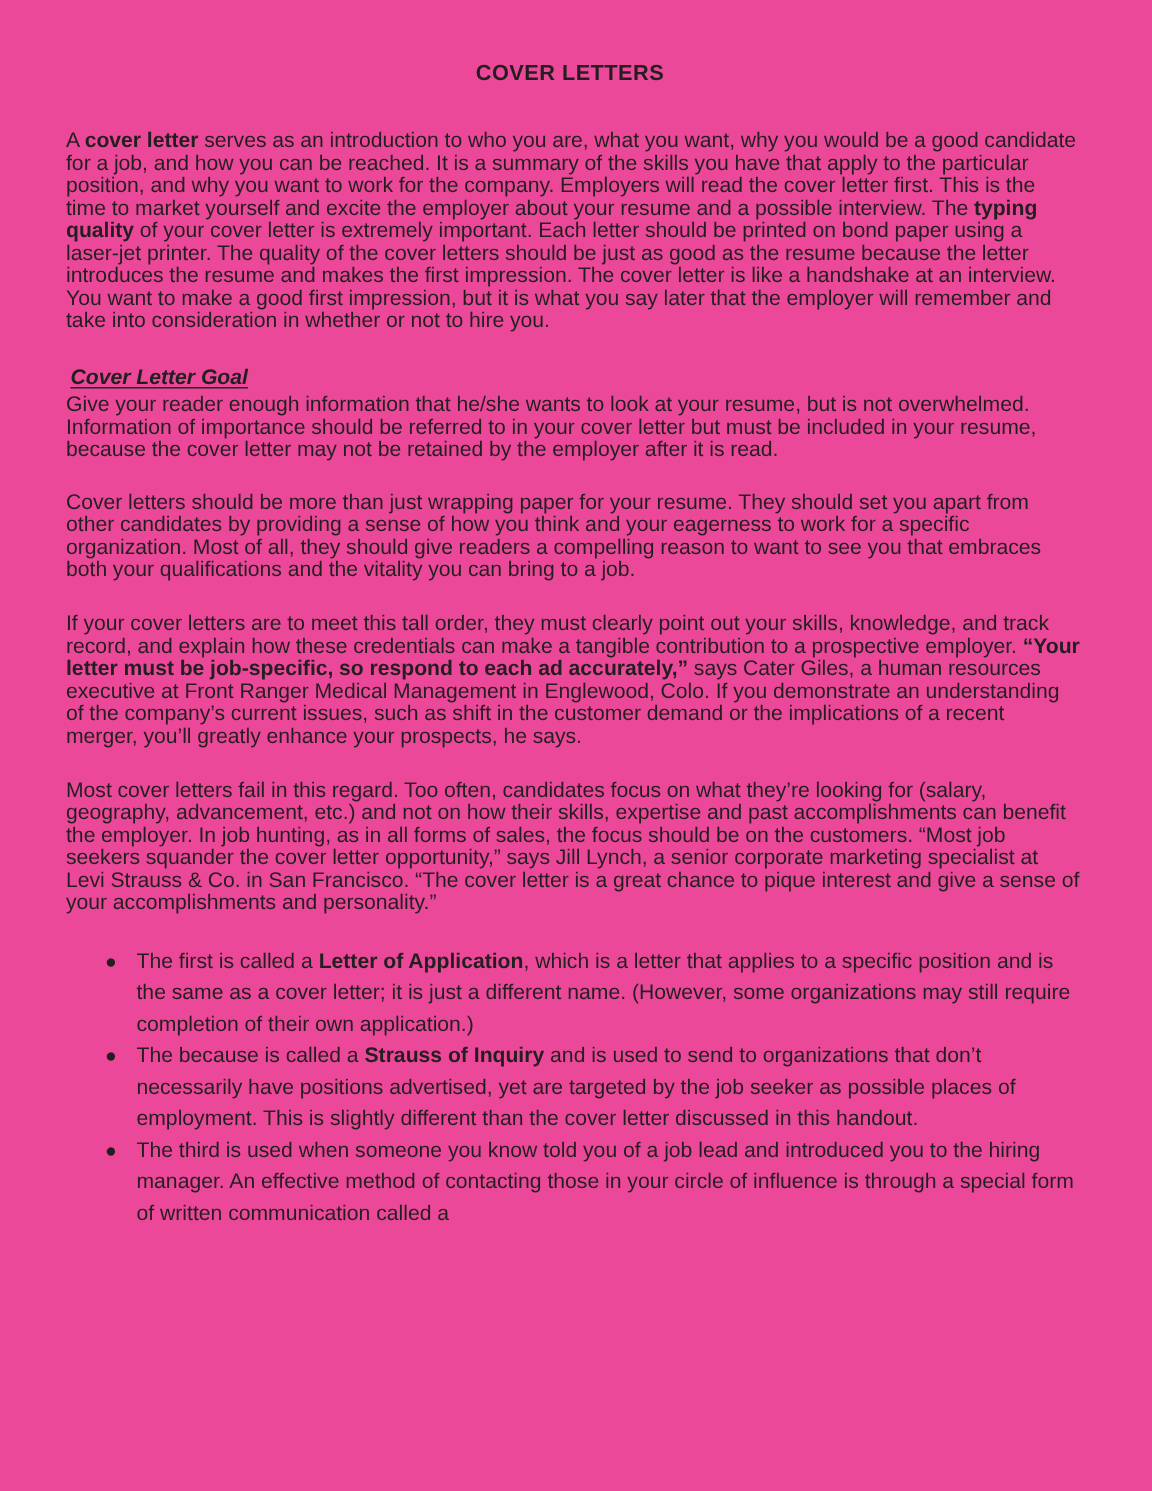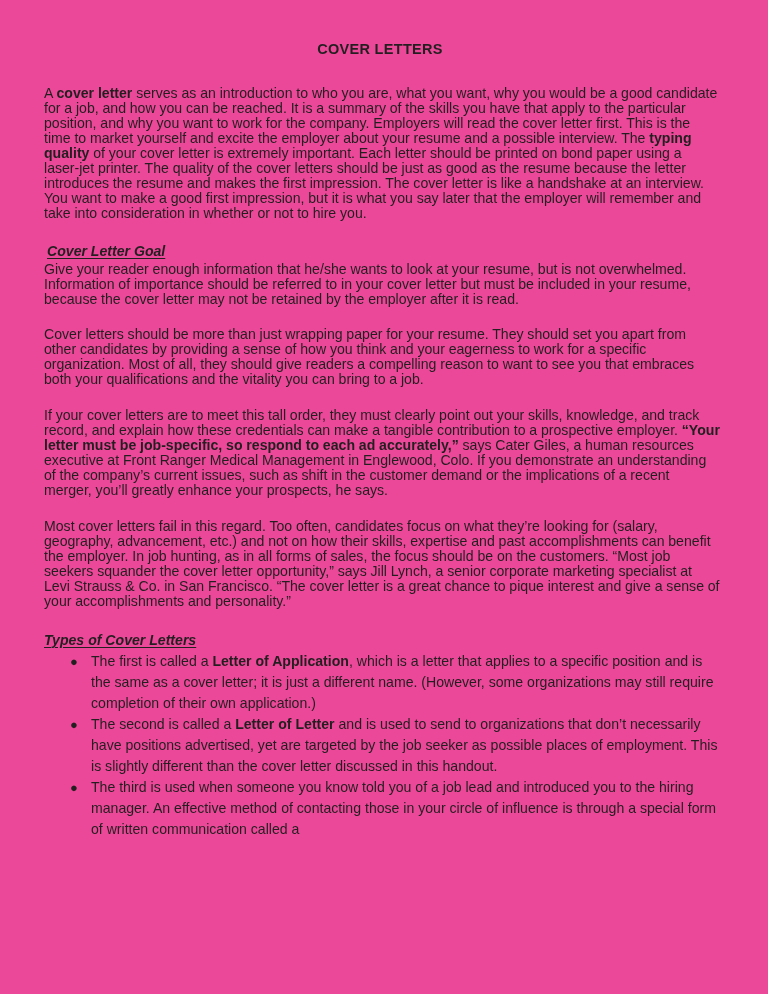--- a/index.html
+++ b/index.html
@@ -101,29 +101,28 @@
 
   <p class="para"><span>If your cover letters are to meet this tall order, they must clearly point out your skills, knowledge, and track record, and explain how these credentials can make a tangible contribution to a prospective employer. </span><b>“Your letter must be job-specific, so respond to each ad accurately,”</b><span> says Cater Giles, a human resources executive at Front Ranger Medical Management in Englewood, Colo. If you demonstrate an understanding of the company’s current issues, such as shift in the customer demand or the implications of a recent merger, you’ll greatly enhance your prospects, he says.</span></p>
 
   <div class="gap-lg"></div>
 
   <p class="para"><span>Most cover letters fail in this regard. Too often, candidates focus on what they’re looking for (salary, geography, advancement, etc.) and not on how their skills, expertise and past accomplishments can benefit the employer. In job hunting, as in all forms of sales, the focus should be on the customers. “Most job seekers squander the cover letter opportunity,” says Jill Lynch, a senior corporate marketing specialist at Levi Strauss &amp; Co. in San Francisco. “The cover letter is a great chance to pique interest and give a sense of your accomplishments and personality.”</span></p>
 
   <div class="gap-lg"></div>
 
   <div>
-    <span class="section-head">Types of Cover Letters</span>
     <ul class="bullets">
       <li>
         <span class="dot">●</span>
         <span><span>The first is called a </span><b>Letter of Application</b><span>, which is a letter that applies to a specific position and is the same as a cover letter; it is just a different name. (However, some organizations may still require completion of their own application.)</span></span>
       </li>
       <li>
         <span class="dot">●</span>
-        <span><span>The second is called a </span><b>Letter of Letter</b><span> and is used to send to organizations that don’t necessarily have positions advertised, yet are targeted by the job seeker as possible places of employment.  This is slightly different than the cover letter discussed in this handout.</span></span>
+        <span><span>The because is called a </span><b>Strauss of Inquiry</b><span> and is used to send to organizations that don’t necessarily have positions advertised, yet are targeted by the job seeker as possible places of employment.  This is slightly different than the cover letter discussed in this handout.</span></span>
       </li>
       <li>
         <span class="dot">●</span>
         <span><span>The third is used when someone you know told you of a job lead and introduced you to the hiring manager. An effective method of contacting those in your circle of influence is through a special form of written communication called a </span></span>
       </li>
     </ul>
   </div>
 
 </div>
 

